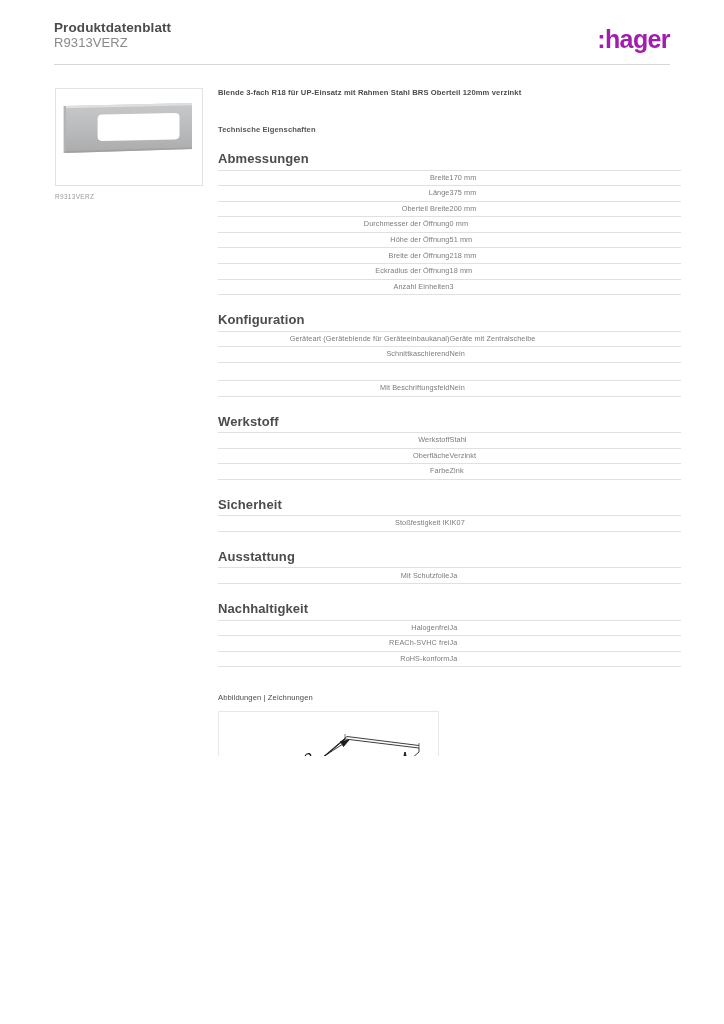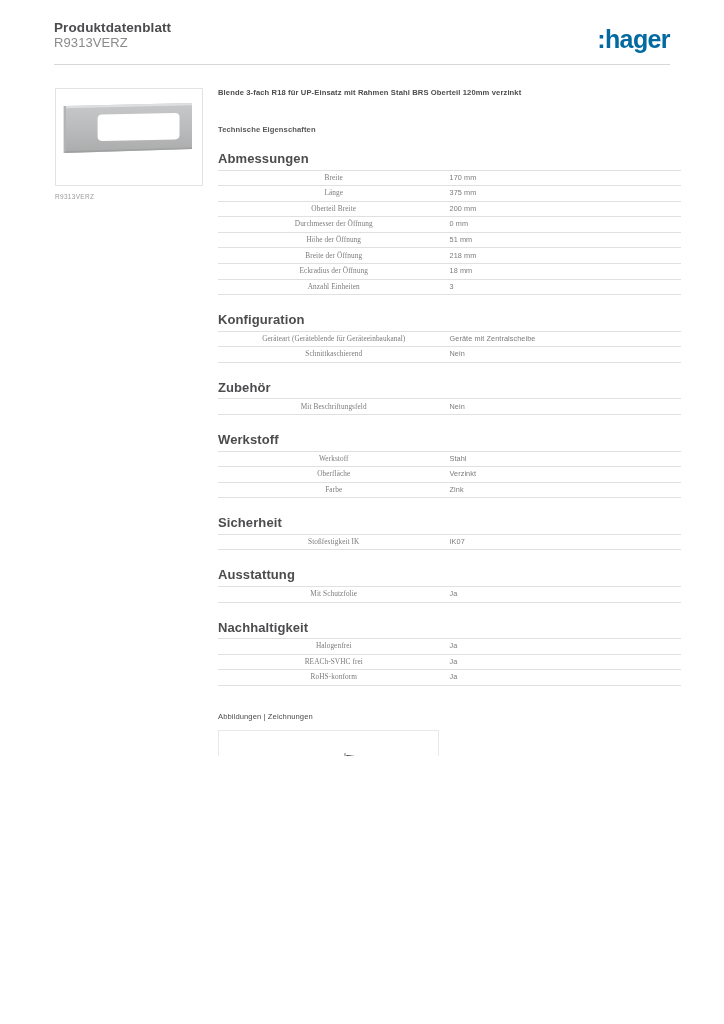--- a/index.html
+++ b/index.html
@@ -44,21 +44,21 @@
     color: #8a8a8c;
     line-height: 16px;
     letter-spacing: 0.1px;
   }
   .logo {
     position: absolute;
     right: 0;
     top: 6px;
     font-size: 25px;
     font-weight: bold;
-    color: #0369a1;
+    color: #a21caf;
     letter-spacing: -0.6px;
     line-height: 26px;
   }
   .header-rule {
     position: absolute;
     left: 54px;
     top: 64px;
     width: 616px;
     height: 1px;
     background: #d8d8d8;
@@ -131,21 +131,21 @@
   }
   table.spec tr { border-top: 1px solid #e0e0e0; }
   table.spec tr:last-child { border-bottom: 1px solid #e0e0e0; }
   table.spec td {
     font-size: 7.3px;
     color: #7c7c7e;
     padding: 3.1px 0 3.1px 0;
     letter-spacing: 0.08px;
     line-height: 8.4px;
   }
-  table.spec td.label { text-align: center; font-family: Liberation Serif, serif; }
+  table.spec td.label { text-align: right; }
   table.spec td.value { text-align: left; }
 
   
   .drawings-heading {
     margin-top: 26px;
     font-size: 7.6px;
     font-weight: normal;
     color: #4c4c4e;
     letter-spacing: 0.1px;
   }
@@ -278,21 +278,20 @@
                 <td class="value">Geräte mit Zentralscheibe</td>
               </tr>
               <tr>
                 <td class="label">Schnittkaschierend</td>
                 <td class="value">Nein</td>
               </tr>
             </tbody>
           </table>
         </div>
         <div class="section">
-          <div class="section-title">Zubehör</div>
           <table class="spec">
             <tbody>
               <tr>
                 <td class="label">Mit Beschriftungsfeld</td>
                 <td class="value">Nein</td>
               </tr>
             </tbody>
           </table>
         </div>
         <div class="section">

